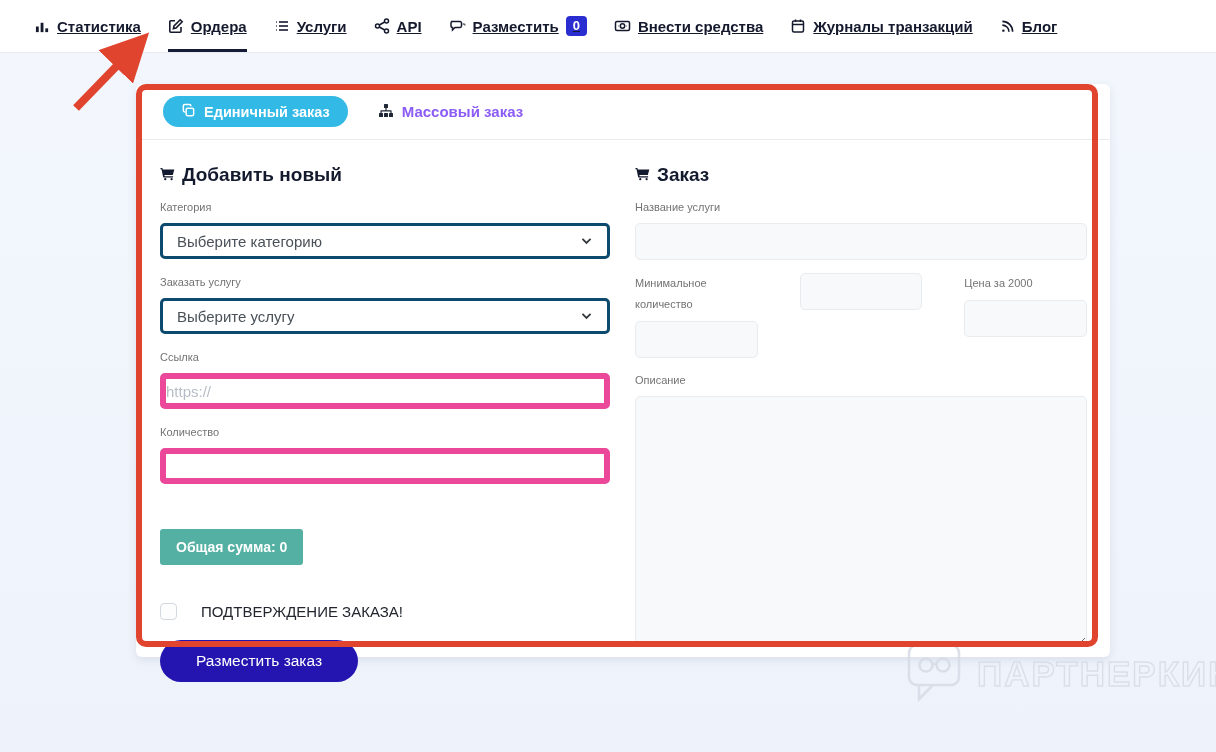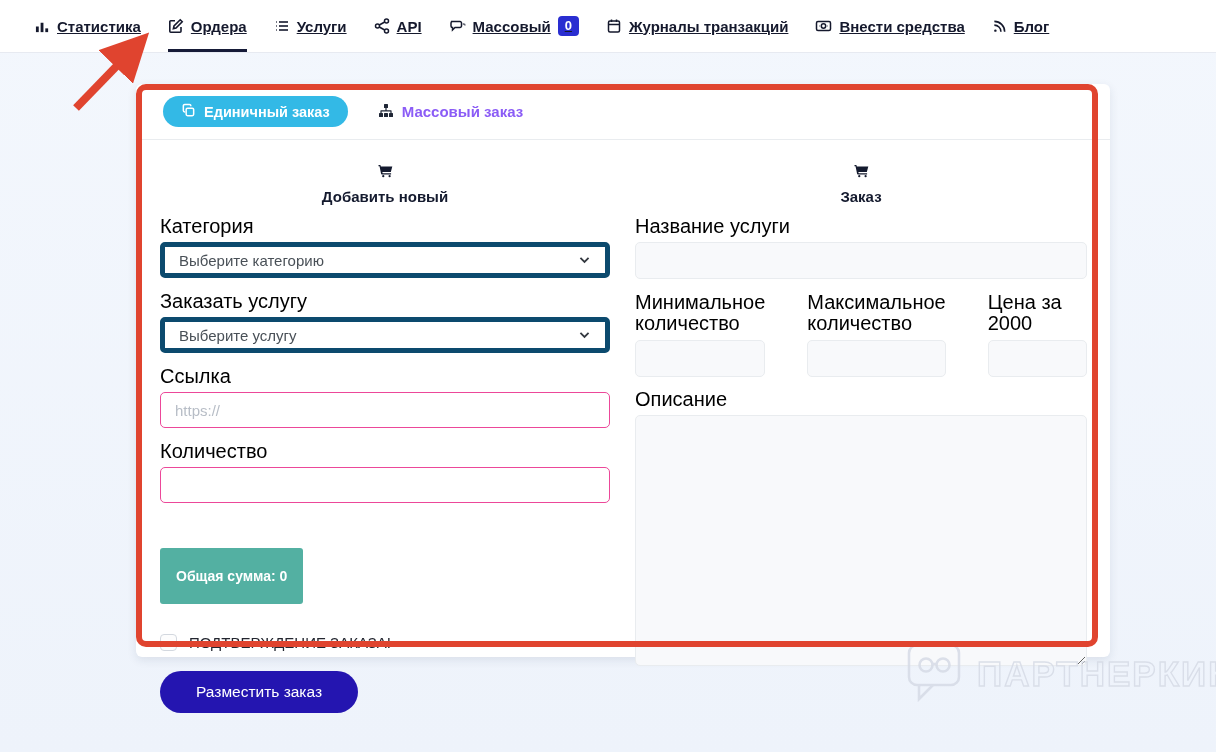--- a/index.html
+++ b/index.html
@@ -60,52 +60,52 @@
     background:none; border:none; cursor:pointer;
     font-size:15px; font-weight:600; color:#8b5cf6;
   }
 
   .card-body { display:flex; padding:24px 23px 0 24px; gap:25px; }
   .col-left  { width:450px; }
   .col-right { width:452px; }
 
   .section-head {
     display:flex; align-items:center; gap:7px;
-    font-size:15px; font-weight:700; color:#141a2e; margin-bottom:11px;flex-direction:column;
+    font-size:19px; font-weight:700; color:#141a2e; margin-bottom:11px;
   }
   .field-label {
-    font-size:20px; color:#000000; line-height:21px; margin-bottom:5px;
+    font-size:11px; color:#737373; line-height:21px; margin-bottom:5px;
   }
   .select-box {
     height:36px; width:100%; background:#fff;
-    border:5px solid #0c4a6e; border-radius:5px;
+    border:3px solid #0c4a6e; border-radius:5px;
     display:flex; align-items:center; justify-content:space-between;
     padding:0 14px; margin-bottom:13px; cursor:pointer;
     font-size:15px; color:#495057;
   }
   .text-input {
     height:36px; width:100%; background:#fff;
-    border:1px solid #ec4899; border-radius:5px;
-    padding:0 14px; font-size:15px; color:#495057; margin-bottom:13px;
+    border:6px solid #ec4899; border-radius:5px;
+    padding:0 0; font-size:15px; color:#495057; margin-bottom:13px;
     font-family:"Liberation Sans", sans-serif;
   }
   .text-input::placeholder { color:#b7bdc6; }
   .grey-input {
     height:37px; width:100%; background:#f8f9fb;
     border:1px solid #e9ecef; border-radius:5px;
     padding:0 12px; font-size:15px; color:#495057;
     font-family:"Liberation Sans", sans-serif;
   }
 
   .total-badge {
     display:inline-block; margin-top:32px;
     background:#53b0a2; color:#fff; font-size:14px; font-weight:700;
-    padding:20px 16px; border-radius:3px;
-  }
-  .confirm-row { display:flex; align-items:flex-start; gap:12px; margin-top:30px; }
+    padding:10px 16px; border-radius:3px;
+  }
+  .confirm-row { display:flex; align-items:flex-start; gap:24px; margin-top:38px; }
   .confirm-check {
     width:17px; height:17px; border:1px solid #d3d8df; border-radius:4px;
     background:#fdfdfd; cursor:pointer;
   }
   .confirm-label { font-size:15px; color:#23262f; }
   .submit-btn {
     margin-top:20px; height:42px; padding:0 36px;
     background:#2415b0; color:#fff; font-size:15.5px; font-weight:400;
     border:none; border-radius:42px; cursor:pointer;
     font-family:"Liberation Sans", sans-serif;
@@ -188,46 +188,46 @@
     <span>API</span>
   </div>
 
   <div class="nav-item">
     <span>
       <svg width="17" height="16" viewBox="0 0 17 16" fill="none" stroke="#15192d" stroke-width="1.5">
           <path d="M2 3.5h9a1.5 1.5 0 0 1 1.5 1.5v3A1.5 1.5 0 0 1 11 9.5H6l-2.5 2.5v-2.5H3.5A1.5 1.5 0 0 1 2 8V5A1.5 1.5 0 0 1 3.5 3.5z"></path>
           <path d="M13.8 6h.7A1.5 1.5 0 0 1 16 7.5" opacity=".7"></path>
         </svg>
     </span>
-    <span>Массовый</span>
+    <span>Разместить</span>
     <span class="nav-badge">0</span>
+  </div>
+
+  <div class="nav-item">
+    <span>
+      <svg width="17" height="16" viewBox="0 0 17 16" fill="none" stroke="#15192d" stroke-width="1.5">
+          <rect x="1.5" y="3.5" width="14" height="9" rx="1.5"></rect>
+          <circle cx="8.5" cy="8" r="2.2"></circle>
+          <line x1="4" y1="8" x2="4.4" y2="8"></line>
+          <line x1="12.6" y1="8" x2="13" y2="8"></line>
+        </svg>
+    </span>
+    <span>Внести средства</span>
   </div>
 
   <div class="nav-item">
     <span>
       <svg width="16" height="16" viewBox="0 0 16 16" fill="none" stroke="#15192d" stroke-width="1.5">
           <rect x="2.5" y="3" width="11" height="11" rx="1.5"></rect>
           <line x1="2.5" y1="6.5" x2="13.5" y2="6.5"></line>
           <line x1="5.5" y1="1.5" x2="5.5" y2="4"></line>
           <line x1="10.5" y1="1.5" x2="10.5" y2="4"></line>
         </svg>
     </span>
     <span>Журналы транзакций</span>
-  </div>
-
-  <div class="nav-item">
-    <span>
-      <svg width="17" height="16" viewBox="0 0 17 16" fill="none" stroke="#15192d" stroke-width="1.5">
-          <rect x="1.5" y="3.5" width="14" height="9" rx="1.5"></rect>
-          <circle cx="8.5" cy="8" r="2.2"></circle>
-          <line x1="4" y1="8" x2="4.4" y2="8"></line>
-          <line x1="12.6" y1="8" x2="13" y2="8"></line>
-        </svg>
-    </span>
-    <span>Внести средства</span>
   </div>
 
   <div class="nav-item">
     <span>
       <svg width="15" height="15" viewBox="0 0 16 16" fill="none" stroke="#15192d" stroke-width="1.7">
           <path d="M2.5 6.5a7 7 0 0 1 7 7"></path>
           <path d="M2.5 2.5a11 11 0 0 1 11 11"></path>
           <circle cx="3.6" cy="12.4" r="1.3" fill="#15192d" stroke="none"></circle>
         </svg>
     </span>
@@ -337,21 +337,20 @@
 
       <div class="field-label">Название услуги</div>
       <input class="grey-input" type="text" readonly="" style="">
 
       <div class="mmp-grid">
         <div class="mmp-cell">
           <div class="field-label">Минимальное количество</div>
           <input class="grey-input" type="text" readonly="" style="">
         </div>
         <div class="mmp-cell">
-          <div class="field-label">Максимальное количество</div>
           <input class="grey-input" type="text" readonly="" style="">
         </div>
         <div class="mmp-cell">
           <div class="field-label">Цена за 2000</div>
           <input class="grey-input" type="text" readonly="" style="">
         </div>
       </div>
 
       <div class="field-label desc-label">Описание</div>
       <textarea class="desc-area" style=""></textarea>

